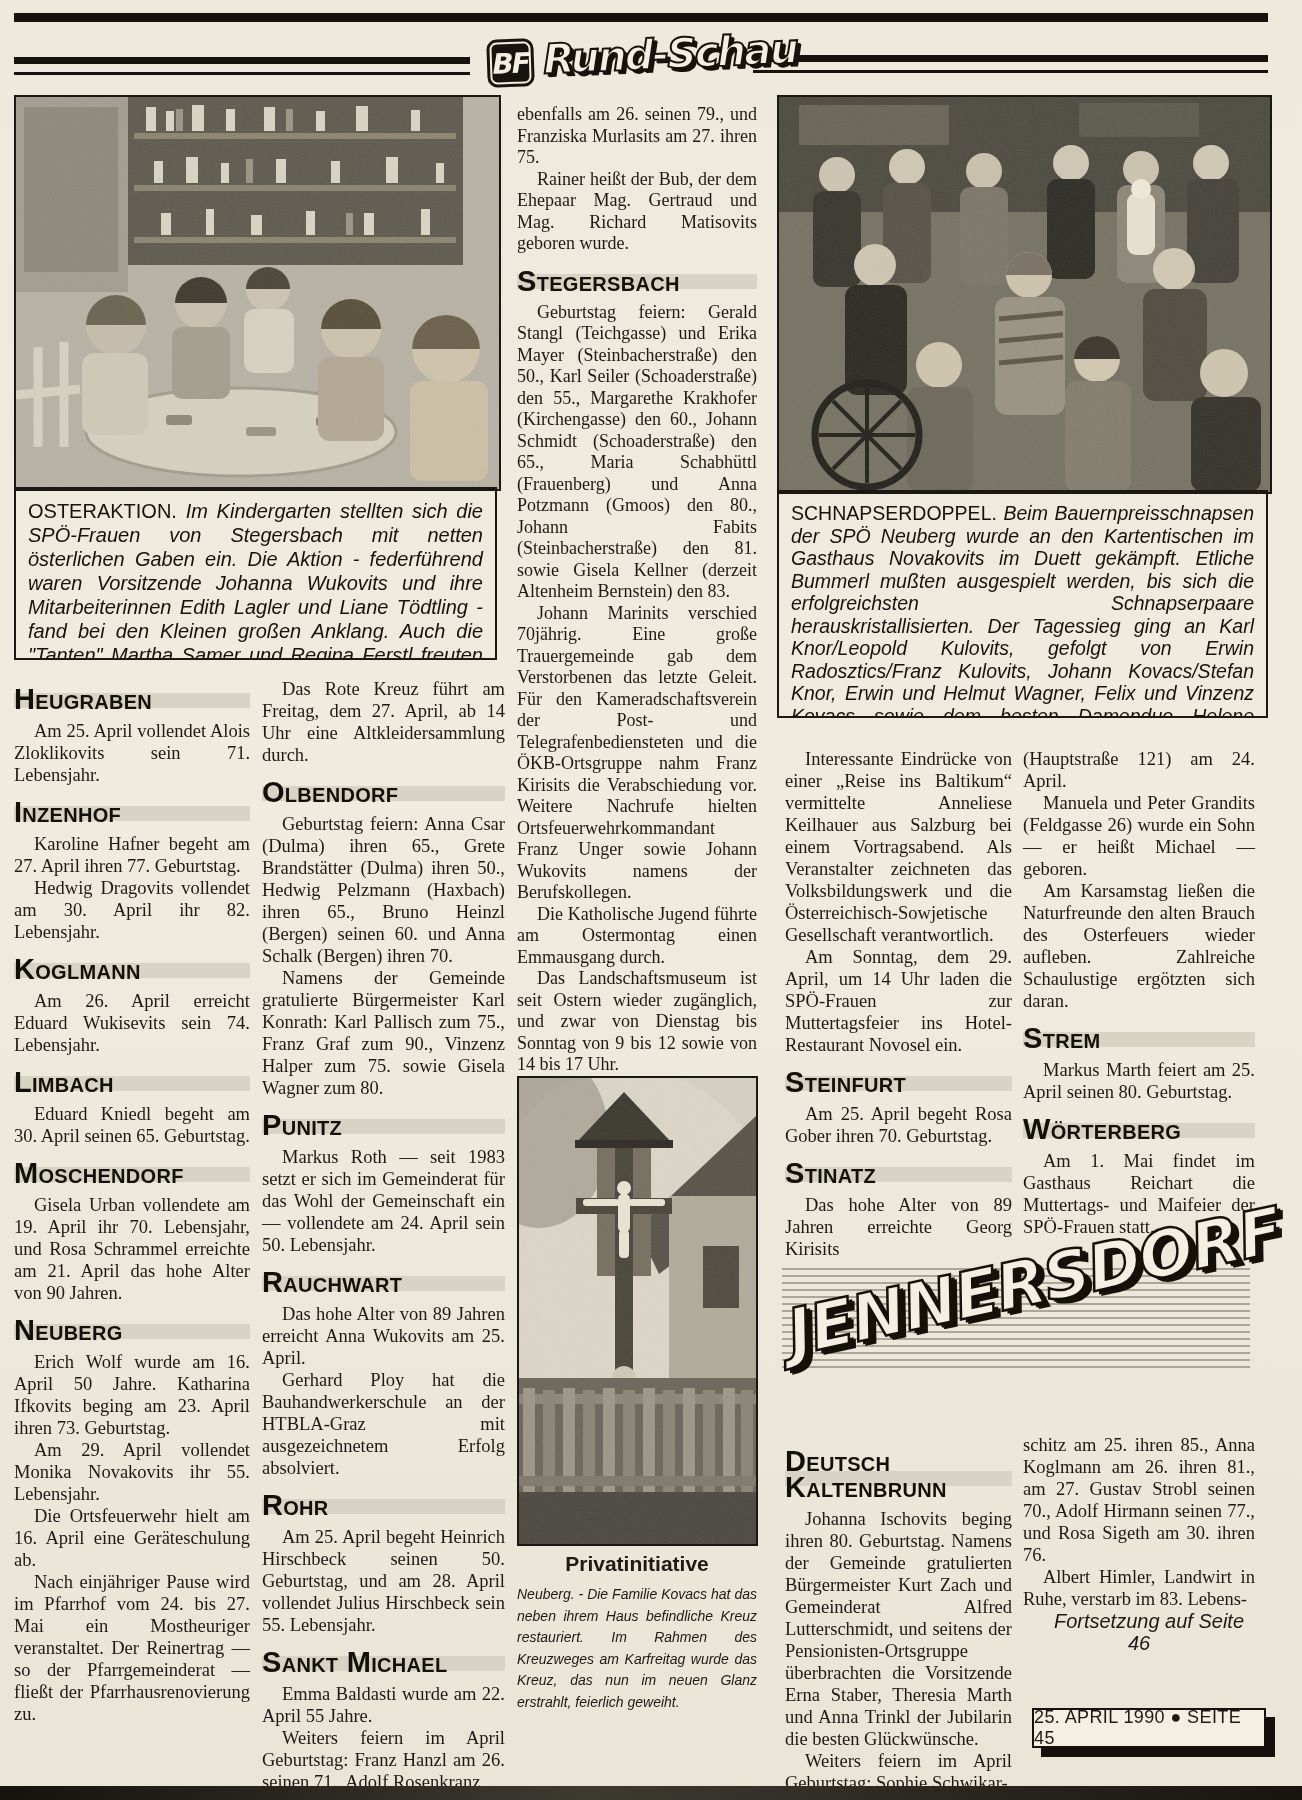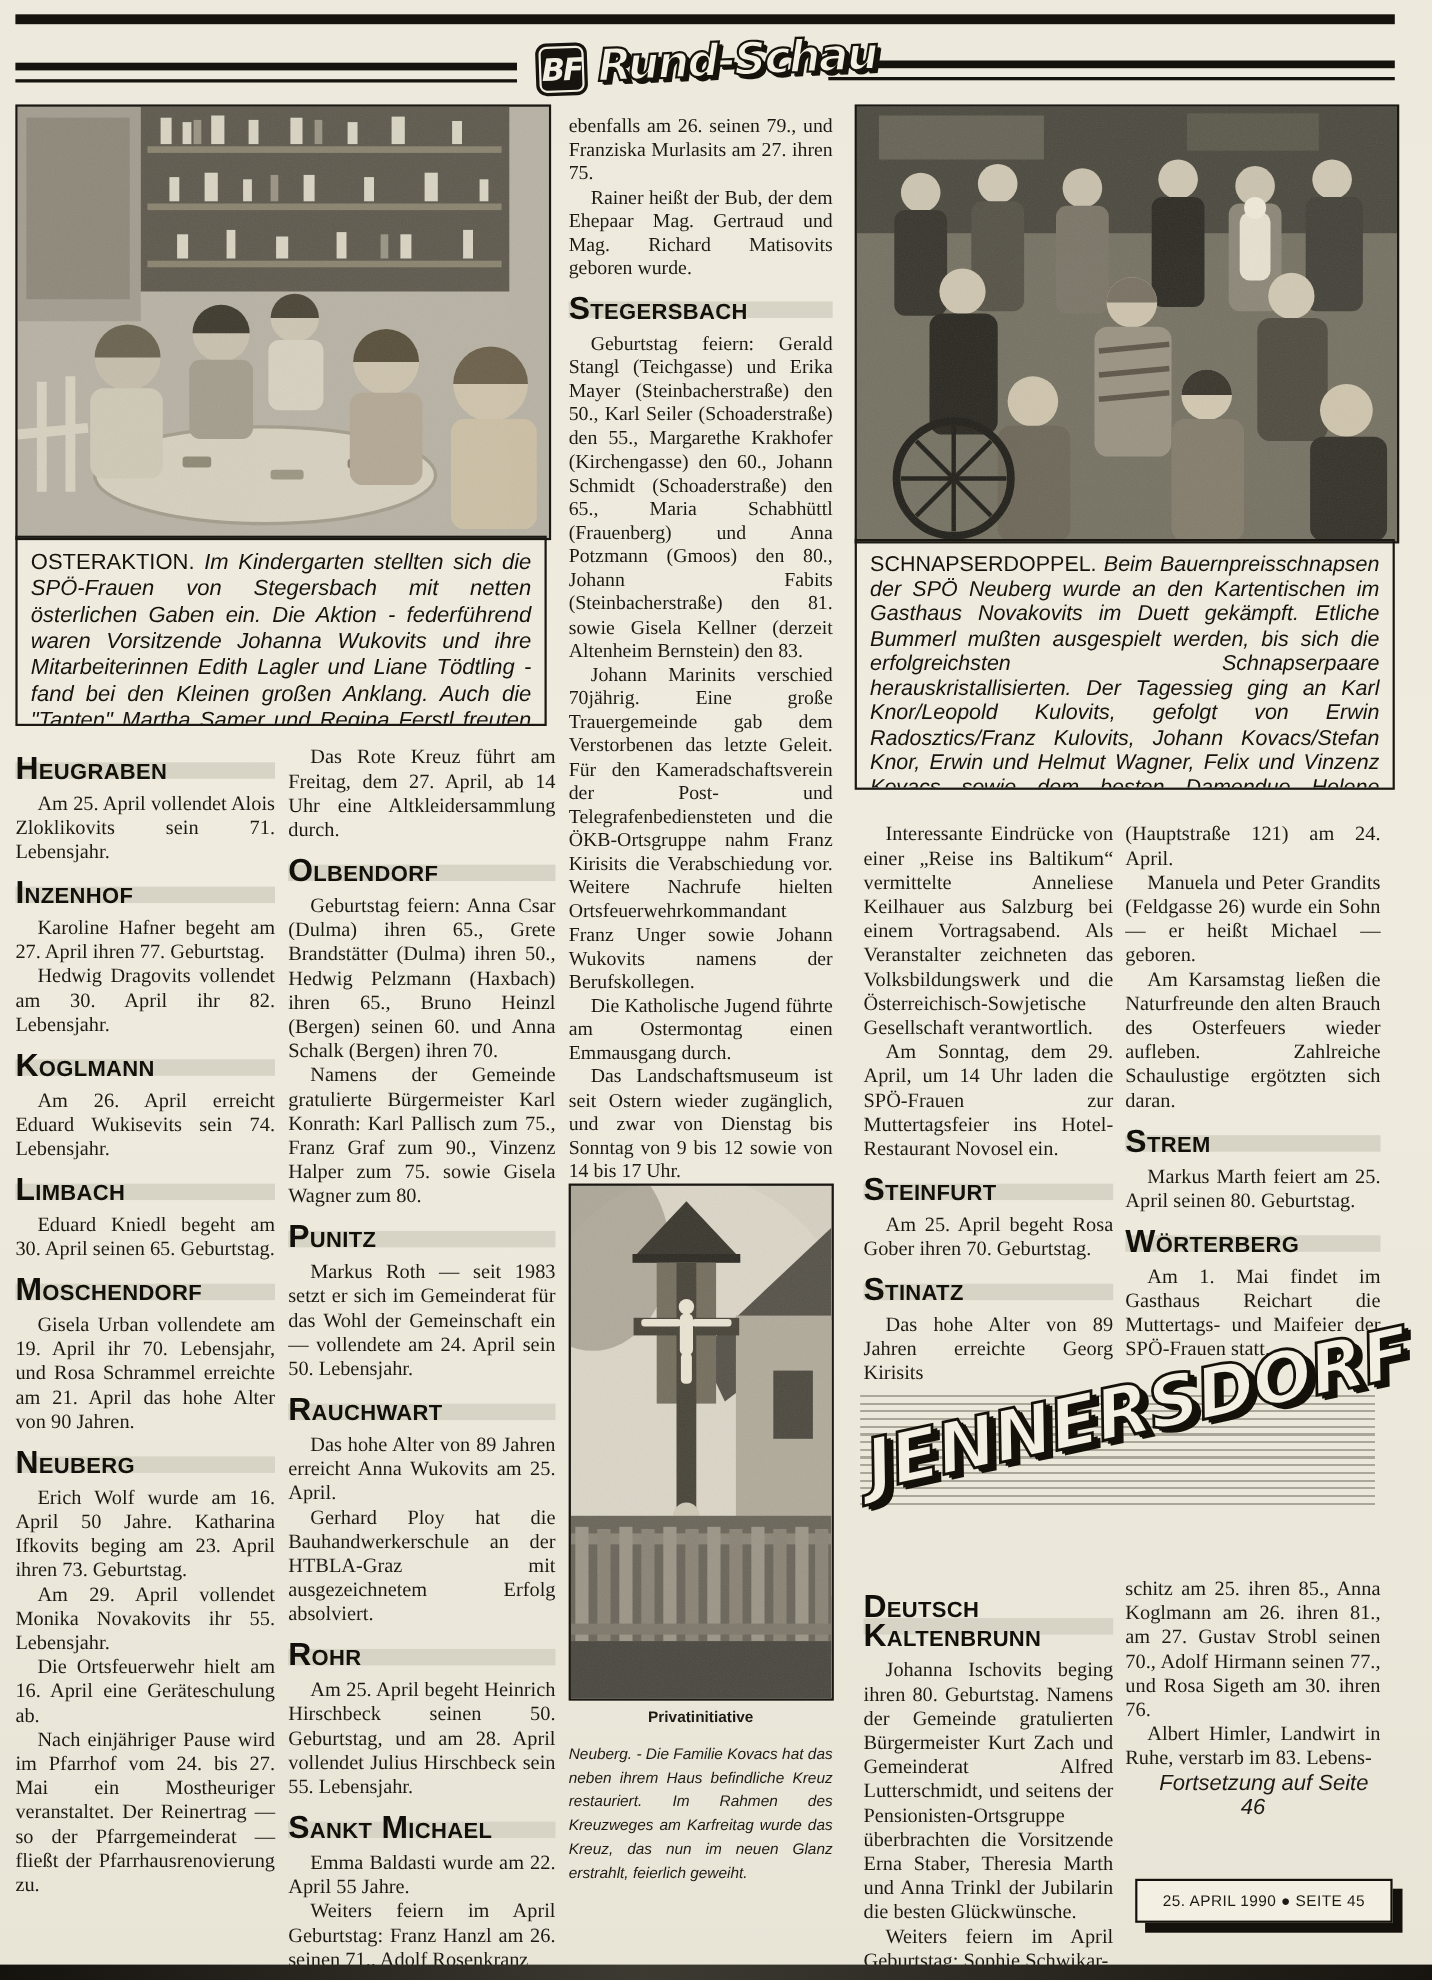--- a/index.html
+++ b/index.html
@@ -31,34 +31,34 @@
   .col p{margin:0;text-indent:20px;}
   .col p.noindent{text-indent:0;}
   .c-std{font-size:18.5px;line-height:22px;}
   .c-3{font-size:18px;line-height:21.5px;}
   .sec-h{font-family:"Liberation Sans",sans-serif;font-weight:700;font-variant-caps:small-caps;
     font-size:29px;line-height:26px;letter-spacing:.3px;margin:13px 0 8px;color:#12100b;text-align:left;text-indent:0;
     background-image:linear-gradient(#d8d4c5,#d8d4c5);background-repeat:no-repeat;background-size:100% 15px;background-position:0 62%;}
   section:first-child .sec-h{margin-top:10px;}
   
   .priv-title{position:absolute;left:517px;top:1552px;width:240px;text-align:center;
-    font-family:"Liberation Sans",sans-serif;font-weight:700;font-size:14px;}
+    font-family:"Liberation Sans",sans-serif;font-weight:700;font-size:21px;}
   .priv-text{position:absolute;left:517px;top:1584px;width:240px;font-family:"Liberation Sans",sans-serif;
     font-style:italic;font-size:14px;line-height:21.5px;text-align:justify;}
   
   .jd-stripes{position:absolute;left:782px;top:1268px;width:468px;height:104px;
     background:repeating-linear-gradient(#8f8a7b 0 2px,rgba(0,0,0,0) 2px 7px);opacity:.7;}
   .jd-logo{position:absolute;left:796px;top:1296px;font-family:"DejaVu Sans",sans-serif;font-weight:700;font-style:italic;
     font-size:64px;letter-spacing:-1px;color:#f3efe2;-webkit-text-stroke:2.5px #14110a;
     text-shadow:4px 4px 0 #14110a,6px 6px 0 #14110a;transform:rotate(-12deg);transform-origin:0 100%;white-space:nowrap;}
   
   .fortsetzung{font-family:"Liberation Sans",sans-serif;font-style:italic;font-size:20px;text-align:center;margin-top:14px;text-indent:0;}
   .date-box{position:absolute;left:1032px;top:1708px;width:234px;height:40px;background:#f3f0e3;
     border:2px solid #14110c;box-shadow:9px 9px 0 #14110c;display:flex;align-items:center;justify-content:center;
-    font-family:"Liberation Sans",sans-serif;font-size:14px;letter-spacing:.4px;box-sizing:border-box;}
+    font-family:"Liberation Sans",sans-serif;font-size:18px;letter-spacing:.4px;box-sizing:border-box;}
   .bottom-edge{position:absolute;left:0;bottom:0;width:100%;height:14px;
     background:linear-gradient(90deg,#15130e 0%,#3d3a32 45%,#181510 100%);}
 </style>
 </head>
 <body>
 
 <div class="page">
 
   <div class="rule" style="left:14px;top:13px;width:1254px;height:9px;"></div>
   <div class="rule" style="left:14px;top:57px;width:456px;height:7px;"></div>

